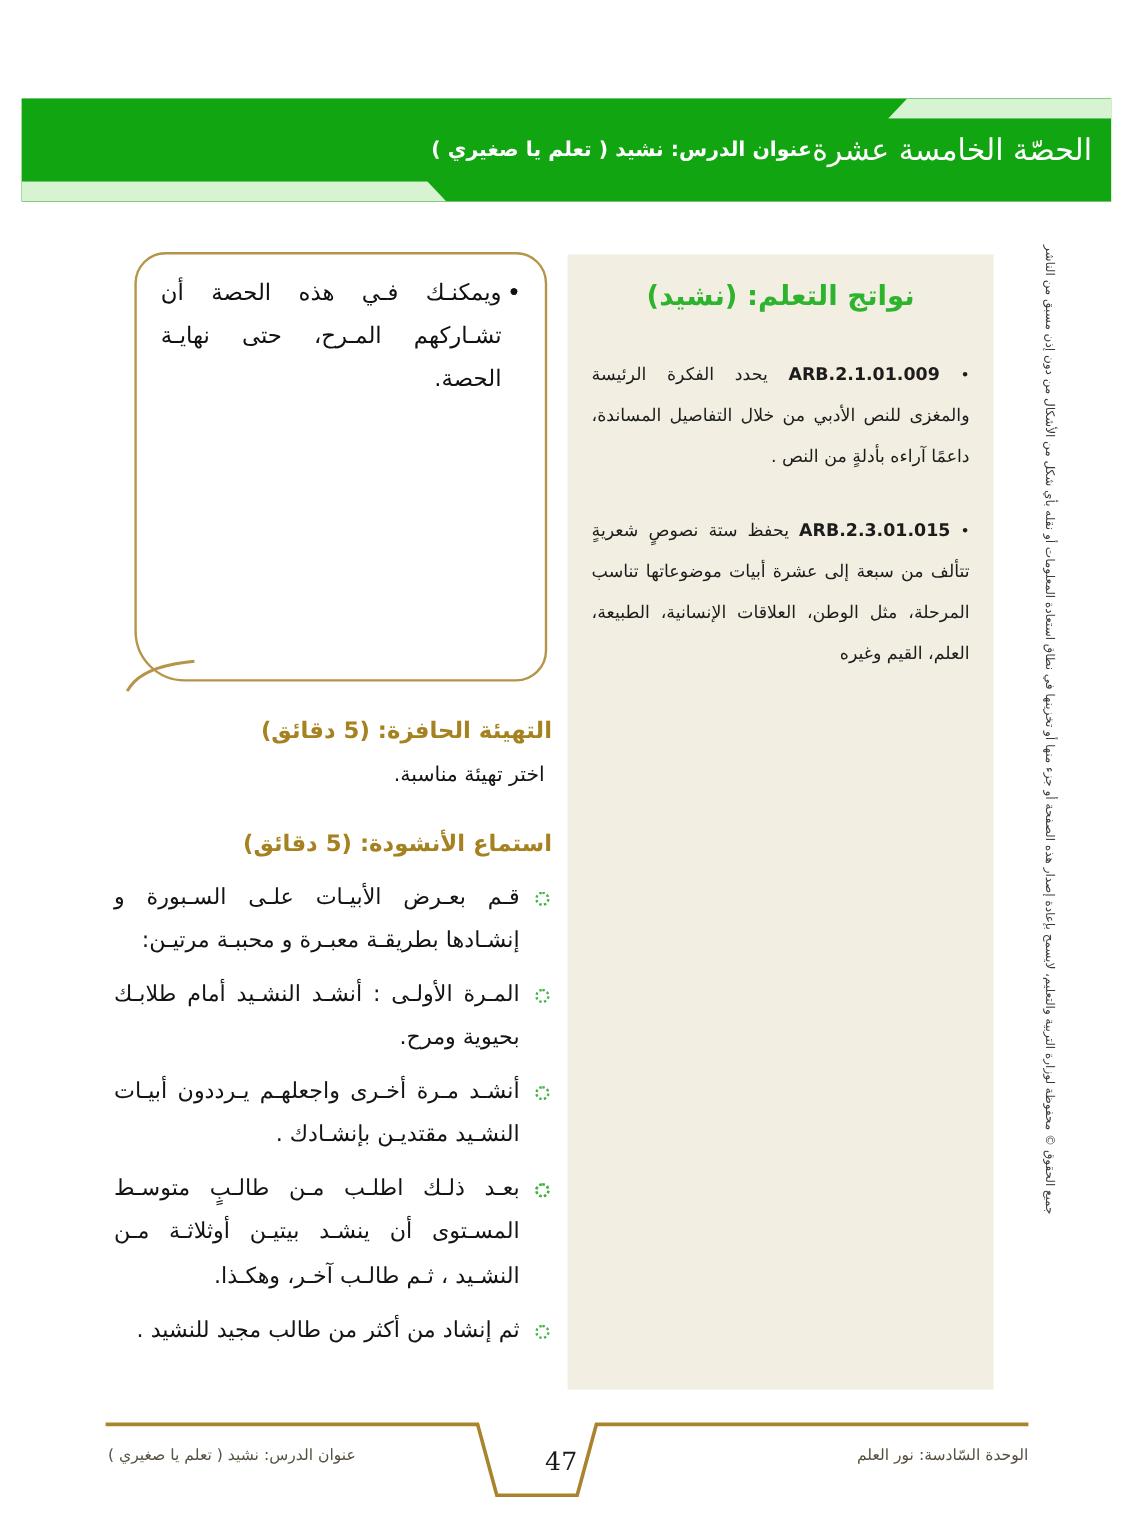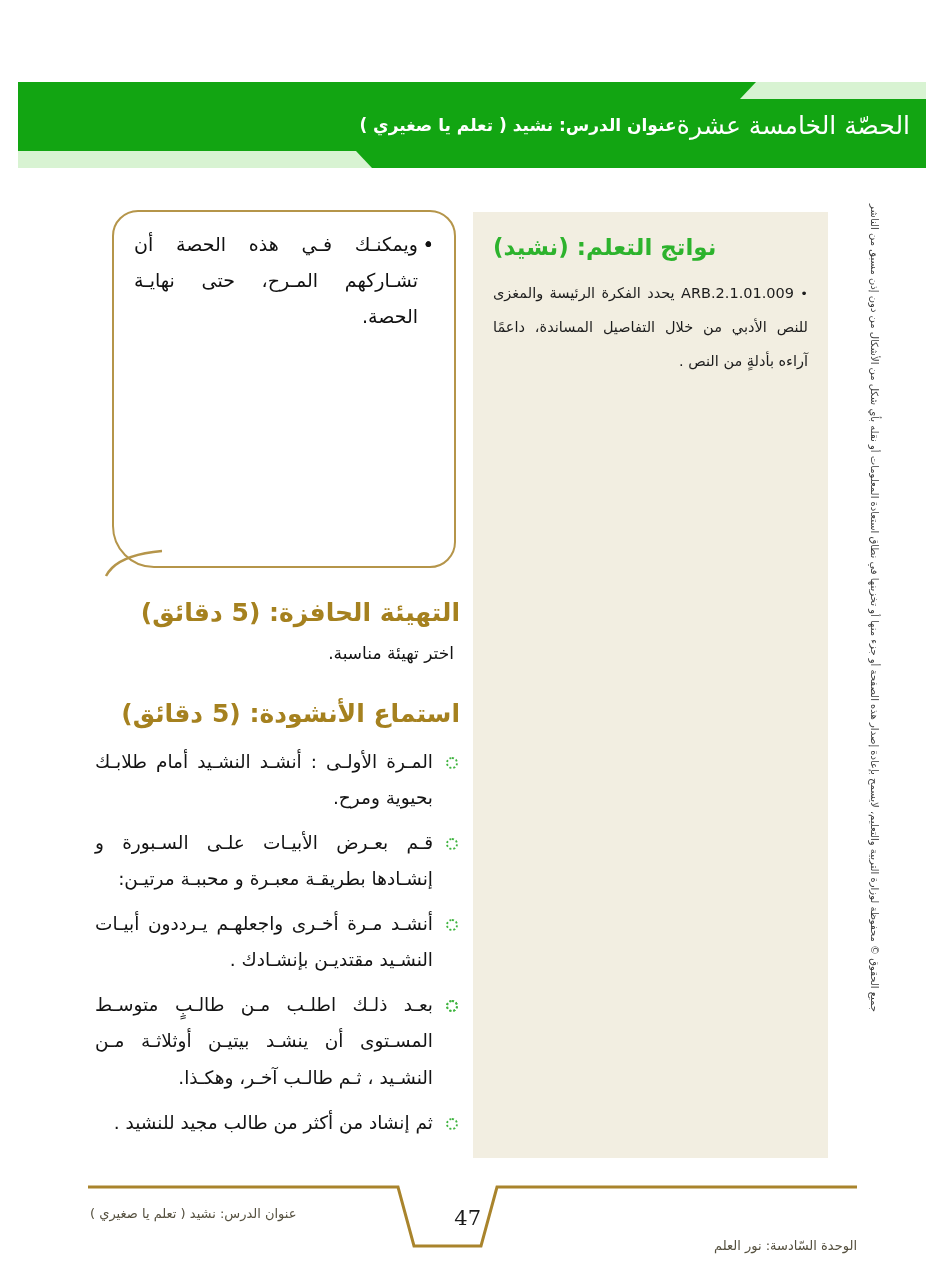--- a/index.html
+++ b/index.html
@@ -25,48 +25,48 @@
     border:2.5px solid #b5954a;border-radius:26px 26px 26px 42px;
     padding:14px 20px 8px;overflow:hidden;}
   .note-box-flourish{position:absolute;left:-10px;bottom:-20px;}
   .note-bullet{margin:0;position:relative;padding-right:16px;
     font-size:19px;line-height:1.9;text-align:justify;text-align-last:right;color:#111;}
   .note-bullet .dot{position:absolute;right:0;top:0;}
 
   
   .panel{position:absolute;left:473px;top:212px;width:355px;height:946px;box-sizing:border-box;
     background:#f2eee1;padding:22px 20px;}
-  .panel-title{margin:0 0 16px;color:#2db32d;font-size:23px;font-weight:bold;text-align:left;}
+  .panel-title{margin:0 0 36px;color:#2db32d;font-size:23px;font-weight:bold;text-align:center;}
   .oc-item{margin:0 0 28px;font-size:14.5px;line-height:2.35;color:#1c1c1c;
     text-align:justify;text-align-last:right;}
-  .oc-code{direction:ltr;unicode-bidi:embed;font-weight:normal;}
+  .oc-code{direction:ltr;unicode-bidi:embed;font-weight:bold;}
   .oc-dot{font-size:13px;}
 
   
   .copyright{position:absolute;left:880px;top:260px;width:752px;height:14px;
     transform:rotate(90deg);transform-origin:0 0;
     font-size:10px;color:#3a3a3a;direction:rtl;text-align:right;white-space:nowrap;}
 
   
   .left-col{position:absolute;left:95px;top:598px;width:365px;}
-  .sec-heading{margin:0 0 16px;font-size:25px;font-weight:bold;color:#a5811f;text-align:right;}
+  .sec-heading{margin:0 0 16px;font-size:19px;font-weight:bold;color:#a5811f;text-align:right;}
   .sec-body{margin:13px 0 36px;font-size:17px;text-align:right;padding-right:6px;color:#141414;}
   .steps{list-style:none;margin:6px 0 0;padding:0;}
   .steps li{position:relative;padding-right:27px;margin-bottom:9px;
     font-size:18.5px;line-height:1.95;text-align:justify;text-align-last:right;color:#141414;}
   .step-dot{position:absolute;right:2px;top:13px;width:8px;height:8px;
     border:2px dotted #3fb43f;border-radius:50%;}
 
   
   .footer-line{position:absolute;left:0;top:1184px;}
   .page-number{position:absolute;left:414px;top:1206px;width:67px;text-align:right;
     font-family:"DejaVu Serif",serif;font-size:21px;color:#1a1a1a;}
   .footer-text{position:absolute;top:1206px;font-size:13px;color:#55503f;white-space:nowrap;}
   .footer-lesson{left:90px;}
-  .footer-unit{right:88px;margin-top:32px;}
+  .footer-unit{right:88px;}
 </style>
 </head>
 <body>
 
 <div class="page">
 
   <div class="band">
     <div class="band-top"></div>
     <div class="band-bottom"></div>
     <div class="session-title">الحصّة الخامسة عشرة</div>
@@ -86,37 +86,42 @@
     <path d="M58 3 C 36 5 18 10 8 20 C 5 23 3 26 2 28" stroke="#b5954a" stroke-width="2.5" fill="none"></path>
   </svg>
 
   <div class="panel">
     <h2 class="panel-title">نواتج التعلم: (نشيد)</h2>
     <p class="oc-item">
       <span class="oc-dot">•</span>
       <span class="oc-code" dir="ltr">ARB.2.1.01.009</span>
       <span>يحدد الفكرة الرئيسة والمغزى للنص الأدبي من خلال التفاصيل المساندة، داعمًا آراءه بأدلةٍ من النص .</span>
     </p>
+    <p class="oc-item">
+      <span class="oc-dot">•</span>
+      <span class="oc-code" dir="ltr">ARB.2.3.01.015</span>
+      <span>يحفظ ستة نصوصٍ شعريةٍ تتألف من سبعة إلى عشرة أبيات موضوعاتها تناسب المرحلة، مثل الوطن، العلاقات الإنسانية، الطبيعة، العلم، القيم وغيره</span>
+    </p>
   </div>
 
   <div class="copyright">جميع الحقوق © محفوظة لوزارة التربية والتعليم، لايسمح بإعادة إصدار هذه الصفحة أو جزء منها أو تخزينها في نطاق استعادة المعلومات أو نقله بأي شكل من الأشكال من دون إذن مسبق من الناشر</div>
 
   <div class="left-col">
     <h3 class="sec-heading">التهيئة الحافزة: (5 دقائق)</h3>
     <p class="sec-body">اختر تهيئة مناسبة.</p>
 
     <h3 class="sec-heading">استماع الأنشودة: (5 دقائق)</h3>
     <ul class="steps">
       <li>
         <span class="step-dot"></span>
-        <span>المـرة الأولـى : أنشـد النشـيد أمام طلابـك بحيوية ومرح.</span>
+        <span>قـم بعـرض الأبيـات علـى السـبورة و إنشـادها بطريقـة معبـرة و محببـة مرتيـن:</span>
       </li>
       <li>
         <span class="step-dot"></span>
-        <span>قـم بعـرض الأبيـات علـى السـبورة و إنشـادها بطريقـة معبـرة و محببـة مرتيـن:</span>
+        <span>المـرة الأولـى : أنشـد النشـيد أمام طلابـك بحيوية ومرح.</span>
       </li>
       <li>
         <span class="step-dot"></span>
         <span>أنشـد مـرة أخـرى واجعلهـم يـرددون أبيـات النشـيد مقتديـن بإنشـادك .</span>
       </li>
       <li>
         <span class="step-dot"></span>
       </li>
       <li>
         <span class="step-dot"></span>

